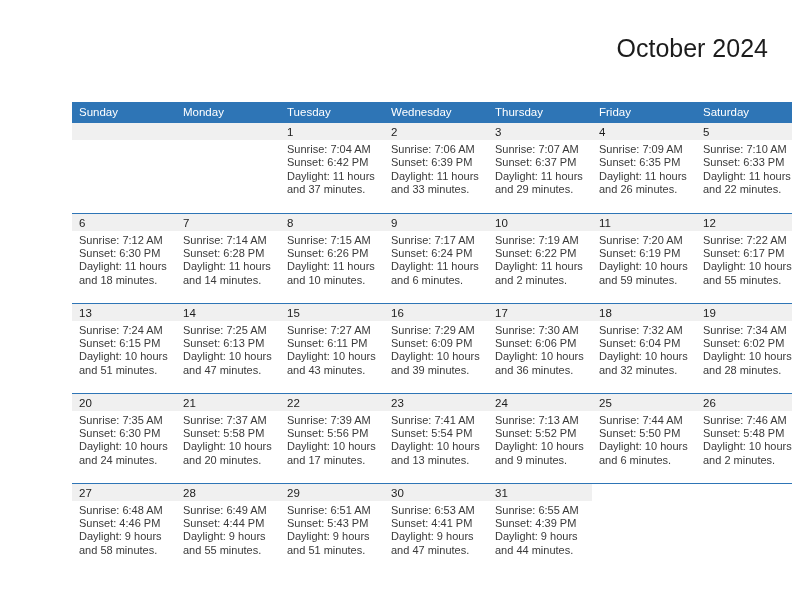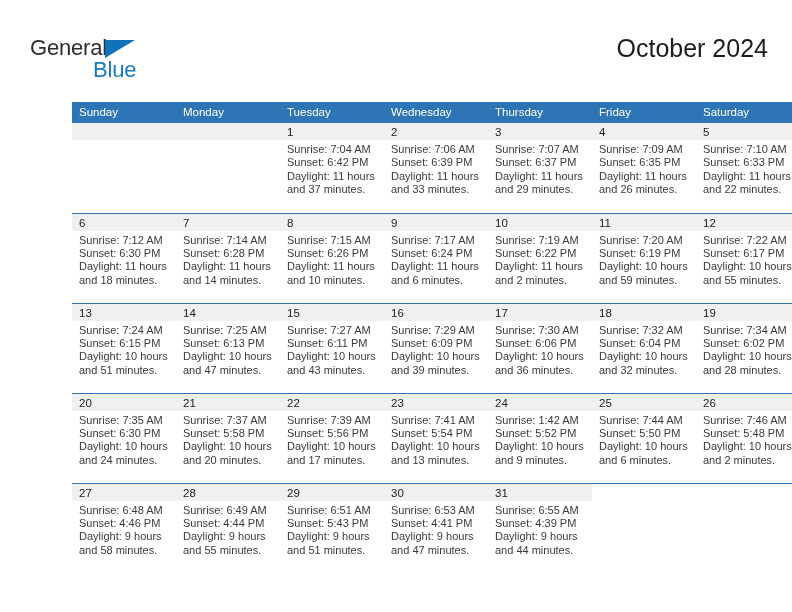--- a/index.html
+++ b/index.html
@@ -131,25 +131,20 @@
   }
   .info div { white-space: nowrap; }
 </style>
 </head>
 <body>
 
 <div id="page">
 
   <div class="header">
 
-    <div class="logo">
-      <span class="logo-general">General</span>
-      <span class="logo-triangle"></span>
-      <span class="logo-blue">Blue</span>
-    </div>
 
     <div class="title">October 2024</div>
   </div>
 
   <table class="calendar">
     <thead>
       <tr>
         <th>Sunday</th>
         <th>Monday</th>
         <th>Tuesday</th>
@@ -427,21 +422,21 @@
                 <div>Sunset: 5:54 PM</div>
                 <div>Daylight: 10 hours</div>
                 <div>and 13 minutes.</div>
               </div>
             </div>
           </td>
           <td>
             <div class="cell">
               <div class="daynum-band">24</div>
               <div class="info">
-                <div>Sunrise: 1:42 AM</div>
+                <div>Sunrise: 7:13 AM</div>
                 <div>Sunset: 5:52 PM</div>
                 <div>Daylight: 10 hours</div>
                 <div>and 9 minutes.</div>
               </div>
             </div>
           </td>
           <td>
             <div class="cell">
               <div class="daynum-band">25</div>
               <div class="info">

